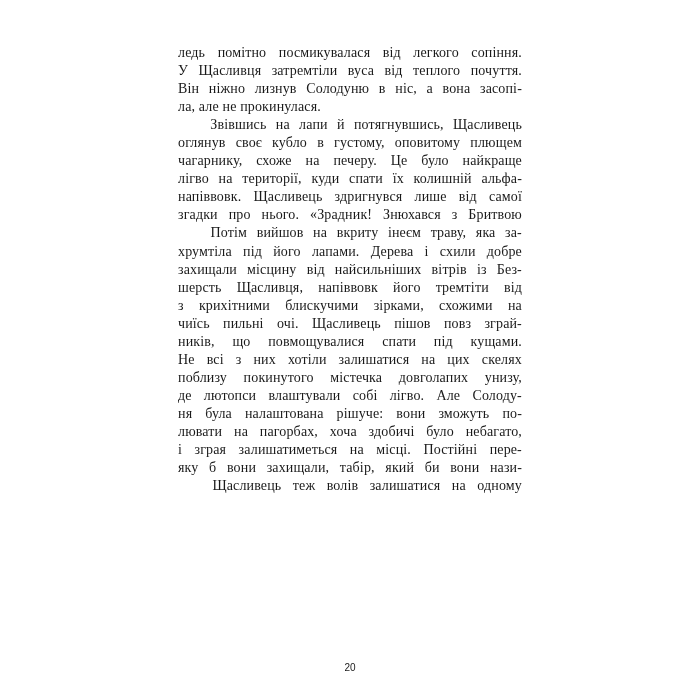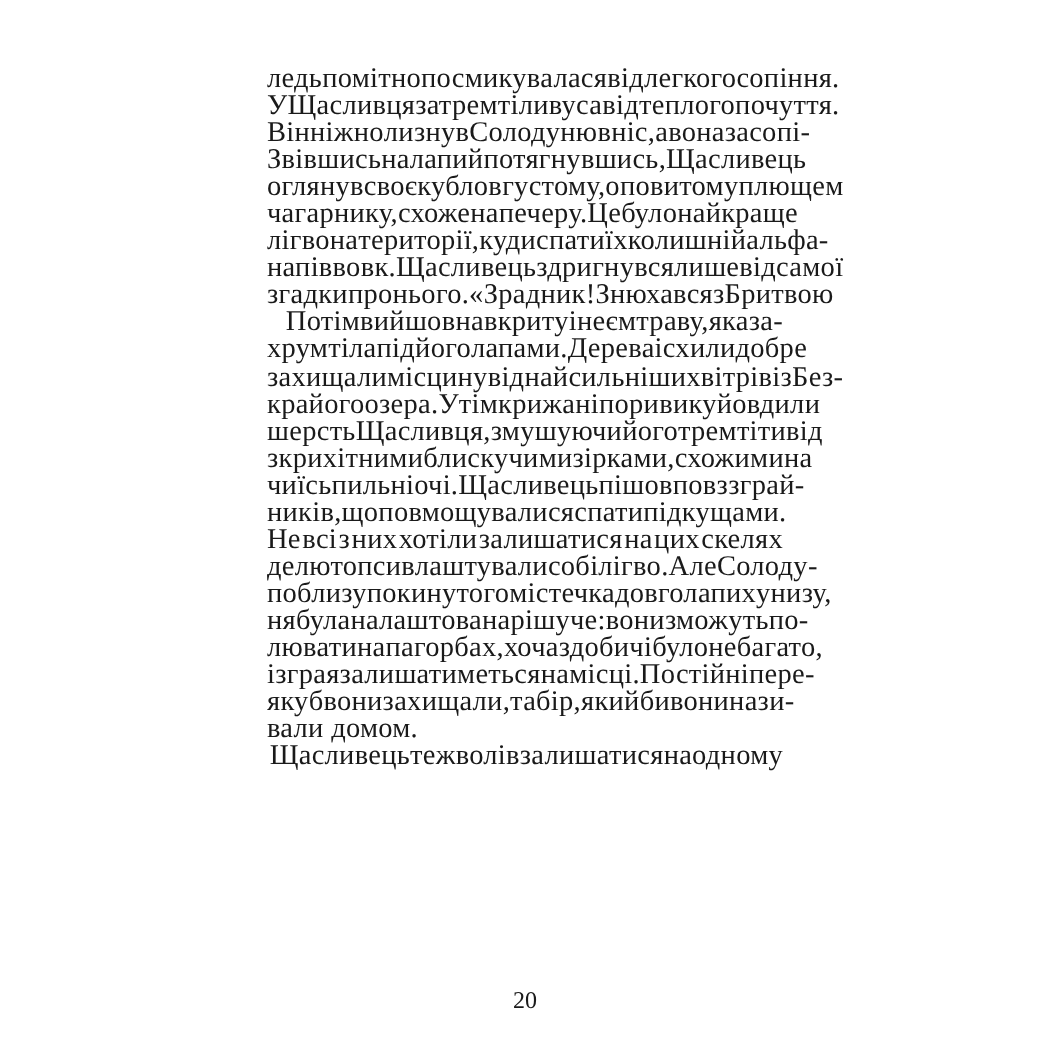--- a/index.html
+++ b/index.html
@@ -32,21 +32,21 @@
     left: 178px;
     top: 44px;
     width: 344px;
   }
 
   .para {
     margin: 0;
     padding: 0;
     text-align: justify;
     text-justify: inter-word;
-    font-size: 19px;
+    font-size: 14px;
     line-height: 18.05px;
     color: #1a1a1a;
     letter-spacing: 0.01em;
     hyphens: none;
     word-spacing: 0.005em;
   }
   
   .para.indent {
     text-indent: 23px;
   }
@@ -67,24 +67,24 @@
   .line.j > span { white-space: pre; }
   .line.last { display: block; }
 
   
   #folio {
     position: absolute;
     left: 0;
     top: 659px;
     width: 700px;
     text-align: center;
-    font-size: 16px;
+    font-size: 10px;
     line-height: 18px;
     color: #1a1a1a;
-    font-family: Liberation Serif, serif;
+    font-family: Liberation Sans, sans-serif;
   }
 </style>
 </head>
 <body>
 
 <div id="page">
 
   <div id="textblock">
 
     <p class="para cont">
@@ -109,20 +109,21 @@
           <span>Він</span>
           <span>ніжно</span>
           <span>лизнув</span>
           <span>Солодуню</span>
           <span>в</span>
           <span>ніс,</span>
           <span>а</span>
           <span>вона</span>
           <span>засопі-</span>
         </span>
+      <span class="line last">ла, але не прокинулася.</span>
     </p>
 
     <p class="para">
       <span class="line j indent-line">
           <span style="display: inline-block; width: 23px;"></span>
           <span>Звівшись</span>
           <span>на</span>
           <span>лапи</span>
           <span>й</span>
           <span>потягнувшись,</span>
@@ -200,31 +201,23 @@
       <span class="line j">
           <span>захищали</span>
           <span>місцину</span>
           <span>від</span>
           <span>найсильніших</span>
           <span>вітрів</span>
           <span>із</span>
           <span>Без-</span>
         </span>
       <span class="line j">
-          <span>крайого</span>
-          <span>озера.</span>
-          <span>Утім</span>
-          <span>крижані</span>
-          <span>пориви</span>
-          <span>куйовдили</span>
-        </span>
-      <span class="line j">
           <span>шерсть</span>
           <span>Щасливця,</span>
-          <span>змушуючи</span>
+          <span>напіввовк</span>
           <span>його</span>
           <span>тремтіти</span>
           <span>від</span>
         </span>
       <span class="line j">
           <span>з</span>
           <span>крихітними</span>
           <span>блискучими</span>
           <span>зірками,</span>
           <span>схожими</span>
@@ -252,34 +245,34 @@
           <span>всі</span>
           <span>з</span>
           <span>них</span>
           <span>хотіли</span>
           <span>залишатися</span>
           <span>на</span>
           <span>цих</span>
           <span>скелях</span>
         </span>
       <span class="line j">
+          <span>поблизу</span>
+          <span>покинутого</span>
+          <span>містечка</span>
+          <span>довголапих</span>
+          <span>унизу,</span>
+        </span>
+      <span class="line j">
           <span>де</span>
           <span>лютопси</span>
           <span>влаштували</span>
           <span>собі</span>
           <span>лігво.</span>
           <span>Але</span>
           <span>Солоду-</span>
-        </span>
-      <span class="line j">
-          <span>поблизу</span>
-          <span>покинутого</span>
-          <span>містечка</span>
-          <span>довголапих</span>
-          <span>унизу,</span>
         </span>
       <span class="line j">
           <span>ня</span>
           <span>була</span>
           <span>налаштована</span>
           <span>рішуче:</span>
           <span>вони</span>
           <span>зможуть</span>
           <span>по-</span>
         </span>
@@ -305,21 +298,20 @@
           <span>яку</span>
           <span>б</span>
           <span>вони</span>
           <span>захищали,</span>
           <span>табір,</span>
           <span>який</span>
           <span>би</span>
           <span>вони</span>
           <span>нази-</span>
         </span>
-      <span class="line last">вали домом.</span>
     </p>
 
 
     <p class="para">
       <span class="line j indent-line">
           <span style="display: inline-block; width: 23px;"></span>
           <span>Щасливець</span>
           <span>теж</span>
           <span>волів</span>
           <span>залишатися</span>

